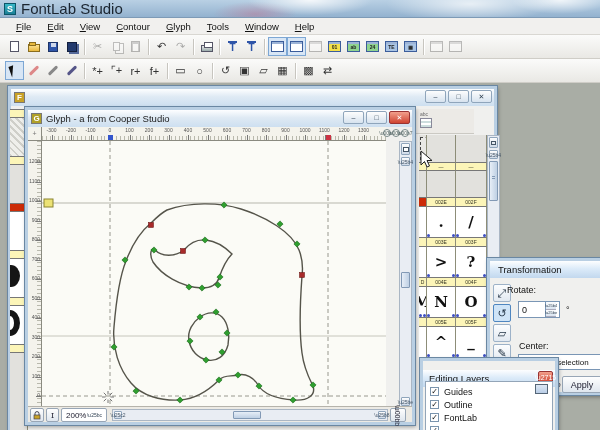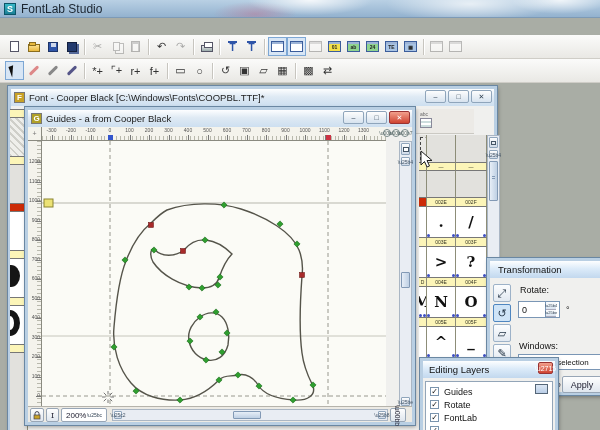--- a/index.html
+++ b/index.html
@@ -11,21 +11,21 @@
   .titlebar{position:absolute;left:0;top:0;width:600px;height:18px;
     background:
       radial-gradient(ellipse 90px 22px at 310px 0px,rgba(255,255,255,.85),rgba(255,255,255,0) 70%),
       radial-gradient(ellipse 120px 26px at 470px 4px,rgba(255,255,255,.7),rgba(255,255,255,0) 70%),
       radial-gradient(ellipse 70px 20px at 560px 0px,rgba(255,255,255,.8),rgba(255,255,255,0) 70%),
       radial-gradient(ellipse 60px 18px at 255px 14px,rgba(200,90,120,.35),rgba(200,90,120,0) 70%),
       linear-gradient(#b9d0e4,#93b2cf);
     display:flex;align-items:center;padding-left:4px;border-bottom:1px solid #7d9ab6;}
   .applogo{width:12px;height:12px;background:linear-gradient(#39b8c8,#1a7e95);color:#fff;font-size:9px;
     font-weight:bold;display:flex;align-items:center;justify-content:center;border:1px solid #0b5568;margin-right:5px;}
-  .apptitle{font-size:12px;color:#1b2530;}
+  .apptitle{font-size:15px;color:#1b2530;}
   .menubar{position:absolute;left:0;top:18px;width:600px;height:17px;background:#f1f0ee;
     border-bottom:1px solid #d9d7d2;display:flex;align-items:center;padding-left:8px;}
   .menuitem{font-size:9.5px;color:#111;padding:2px 8px;}
   .menuitem u{text-decoration:underline;}
   .toolbar{position:absolute;left:0;width:600px;background:linear-gradient(#fbfbfa,#e9e8e4);
     border-bottom:1px solid #cfcdc7;display:flex;align-items:center;padding-left:5px;}
   .t1{top:35px;height:24px;}
   .t2{top:59px;height:24px;}
   .tbtn{width:19px;height:19px;display:flex;align-items:center;justify-content:center;
     margin:0 0;border:1px solid transparent;position:relative;font-size:11px;color:#333;}
@@ -112,20 +112,30 @@
 </head>
 <body>
 
 <div id="app">
 
   <div class="titlebar">
     <span class="applogo">S</span>
     <span class="apptitle">FontLab Studio</span>
   </div>
 
+  <div class="menubar" id="menubar">
+      <div class="menuitem"><u>F</u>ile</div>
+      <div class="menuitem"><u>E</u>dit</div>
+      <div class="menuitem"><u>V</u>iew</div>
+      <div class="menuitem"><u>C</u>ontour</div>
+      <div class="menuitem"><u>G</u>lyph</div>
+      <div class="menuitem"><u>T</u>ools</div>
+      <div class="menuitem"><u>W</u>indow</div>
+      <div class="menuitem"><u>H</u>elp</div>
+    </div>
 
   <div class="toolbar t1" id="toolbar1">
       <div class="tbtn">
         <span class="ic-page"></span>
       </div>
       <div class="tbtn">
         <span class="ic-folder"></span>
       </div>
       <div class="tbtn">
         <span class="ic-floppy"></span>
@@ -245,21 +255,20 @@
         <span class="glyphchar">▩</span>
       </div>
       <div class="tbtn">
         <span class="glyphchar">⇄</span>
       </div>
     </div>
 
   <div class="vwin" id="fontwin" style="left:8px;top:86px;width:489px;height:360px;">
     <div class="vtitle">
       <span class="vico" style="background:#c9a227;">F</span>
-      <span>Font - Cooper Black [C:\Windows\Fonts\COOPBL.TTF]*</span>
       <span class="capbtns" id="fontwinbtns">
           <span class="capbtn">‒</span>
           <span class="capbtn">□</span>
           <span class="capbtn">✕</span>
         </span>
     </div>
 
     <div style="position:absolute;left:403px;top:20px;width:60px;height:25px;background:#eceae6;border-bottom:1px solid #cbc9c3;">
       <div style="position:absolute;left:6px;top:2px;font-size:5px;color:#666;">abc</div>
       <div style="position:absolute;left:6px;top:9px;width:12px;height:10px;border:1px solid #889;background:repeating-linear-gradient(0deg,#cdd 0 2px,#fff 2px 4px);"></div>
@@ -353,21 +362,21 @@
       <div class="sbtn" style="left:1px;top:14px;width:9px;height:9px;">\u25b4</div>
       <div class="sthumb" style="left:1px;top:25px;width:9px;height:40px;">
         <div style="margin:14px 2px;border-top:1px solid #8299b5;border-bottom:1px solid #8299b5;height:3px;"></div>
       </div>
     </div>
   </div>
 
   <div class="vwin" id="glyphwin" style="left:25px;top:107px;width:390px;height:318px;">
     <div class="vtitle">
       <span class="vico" style="background:#b0a028;">G</span>
-      <span>Guides - a from Cooper Black</span>
+      <span>Glyph - a from Cooper Studio</span>
       <span class="capbtns" id="glyphwinbtns">
           <span class="capbtn">‒</span>
           <span class="capbtn">□</span>
           <span class="capbtn red">✕</span>
         </span>
     </div>
 
     <div style="position:absolute;left:0px;top:17px;width:14px;height:14px;background:#f4f3ec;border-right:1px solid #8a8a80;border-bottom:1px solid #8a8a80;font-size:7px;color:#777;display:flex;align-items:center;justify-content:center;">+</div>
 
     <div class="ruler h" id="hruler" style="left:14px;top:17px;width:344px;height:14px;">
@@ -528,54 +537,54 @@
   <div class="vwin" id="transpanel" style="left:487px;top:258px;width:133px;height:137px;">
     <div class="ptitle">
       <span>Transformation</span>
     </div>
     <div id="transtools" style="position:absolute;left:3px;top:23px;">
         <div class="toolcol">⤢</div>
         <div class="toolcol sel">↺</div>
         <div class="toolcol">▱</div>
         <div class="toolcol">✎</div>
       </div>
-    <div style="position:absolute;left:30px;top:24px;font-size:9px;color:#111;">Rotate:</div>
+    <div style="position:absolute;left:17px;top:24px;font-size:9px;color:#111;">Rotate:</div>
     <div class="field" style="position:absolute;left:28px;top:40px;width:42px;height:17px;">
       <span style="flex:1;">0</span>
       <span class="spin">
           <div>\u25b4</div>
           <div>\u25be</div>
         </span>
     </div>
     <div style="position:absolute;left:76px;top:44px;font-size:9px;color:#111;">°</div>
-    <div style="position:absolute;left:29px;top:80px;font-size:9px;color:#111;">Windows:</div>
+    <div style="position:absolute;left:29px;top:80px;font-size:9px;color:#111;">Center:</div>
     <div class="field" style="position:absolute;left:28px;top:93px;width:100px;height:16px;font-size:8px;">
       <span style="white-space:nowrap;">Center of selection</span>
     </div>
     <div class="footbtn" style="position:absolute;left:50px;top:115px;width:17px;height:16px;">\u21bb</div>
     <div class="footbtn" style="position:absolute;left:72px;top:115px;width:40px;height:17px;font-size:9px;">Apply</div>
   </div>
 
   <div class="vwin" id="layerspanel" style="left:420px;top:358px;width:138px;height:92px;">
-    <div class="ptitle" style="padding-left:6px;">
+    <div class="ptitle" style="padding-left:6px;margin-top:9px;">
       <span>Editing Layers</span>
       <span class="capbtns">
           <span class="capbtn red" style="width:15px;height:12px;">\u2715</span>
         </span>
     </div>
     <div style="position:absolute;left:2px;top:20px;right:2px;bottom:0;background:#fff;border:1px solid #93a5b8;">
       <div style="position:absolute;right:4px;top:2px;width:13px;height:10px;border:1px solid #567;background:linear-gradient(#dde8f4,#b9cde6);"></div>
       <div id="layerrows" style="position:absolute;left:0;top:3px;right:20px;">
           <div class="chkrow">
             <span class="chk">✓</span>
             <span class="chklab">Guides</span>
           </div>
           <div class="chkrow">
             <span class="chk">✓</span>
-            <span class="chklab">Rotate</span>
+            <span class="chklab">Outline</span>
           </div>
           <div class="chkrow">
             <span class="chk">✓</span>
             <span class="chklab">FontLab</span>
           </div>
           <div class="chkrow">
             <span class="chk">✓</span>
             <span class="chklab"></span>
           </div>
         </div>

